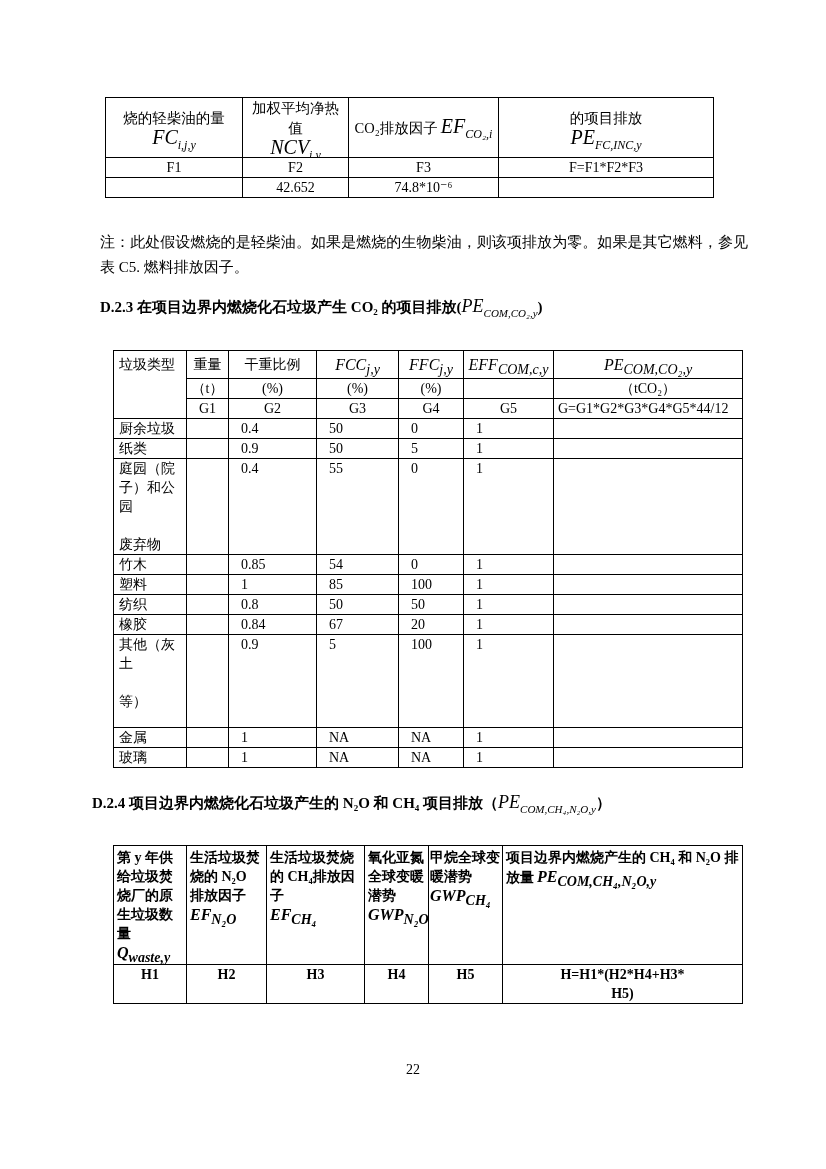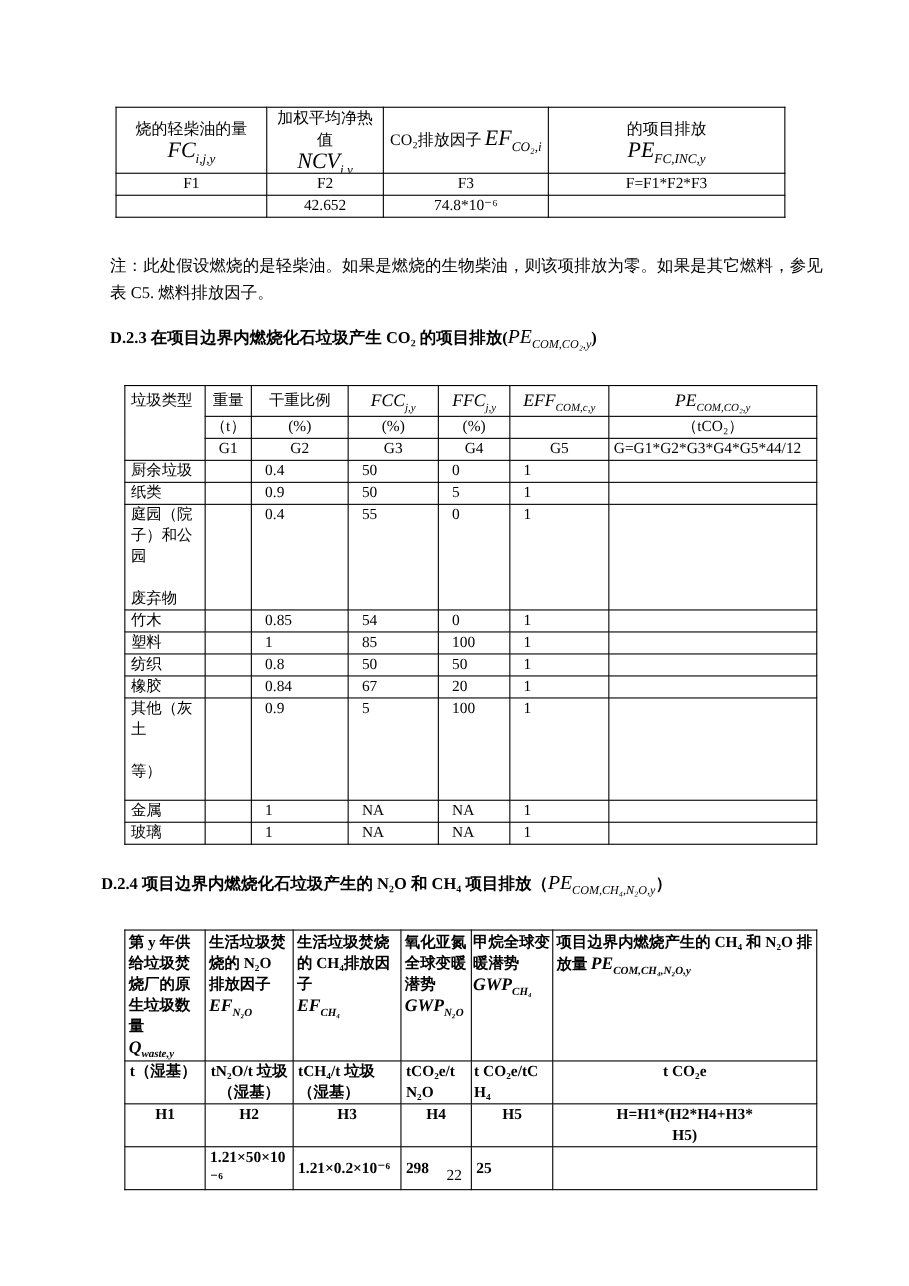--- a/index.html
+++ b/index.html
@@ -10,21 +10,21 @@
   .ctr{text-align:center;}
   .pre{white-space:pre-line;}
   .top{vertical-align:top !important;}
   .vl{text-align:left;padding-left:12px !important;}
   .lbl{text-align:left;padding-left:5px !important;padding-right:1px !important;}
   .bb2 td{border-bottom-width:2px;}
   .fm{font-style:italic;font-family:"Liberation Serif","DejaVu Serif",serif;white-space:nowrap;}
   .fm sub{font-style:italic;line-height:0;}
   .f20{font-size:20px;} .f20 sub{font-size:12px;}
   .f18{font-size:18px;} .f18 sub{font-size:11px;}
-  .f16{font-size:16px;} .f16 sub{font-size:10px;}
+  .f16{font-size:16px;} .f16 sub{font-size:14px;}
   .chead{font-size:14.5px;line-height:20px;}
   .note{font-size:15px;line-height:25px;text-align:justify;}
   .hd{font-size:15px;font-weight:bold;white-space:nowrap;}
   .hd .fm{font-weight:normal;}
   .t3 td{font-size:13px;line-height:17px;}
   .t3 .hc{vertical-align:top;text-align:left;padding:2px 3px;}
   .t3 .hc5{padding:2px 1px;}
   .ul{text-align:left;padding-left:4px !important;}
   .b{font-weight:bold;}
   .fmgap{margin-left:3px;}
@@ -246,41 +246,25 @@
       <div class="fm f16"><i>GWP</i><sub>N₂O</sub></div>
     </td>
     <td class="hc hc5">
       <span>甲烷全球变暖潜势</span>
       <div class="fm f16"><i>GWP</i><sub>CH₄</sub></div>
     </td>
     <td class="hc">
       <span>项目边界内燃烧产生的 CH₄ 和 N₂O 排放量</span><span class="fm f16 fmgap"><i>PE</i><sub>COM,CH₄,N₂O,y</sub></span>
     </td>
   </tr>
-  <tr style="height:36px">
-    <td class="top" style="text-align:left;padding-left:4px">t（湿基）</td>
-    <td class="top ctr">tN₂O/t 垃圾（湿基）</td>
-    <td class="top" style="text-align:left;padding-left:4px">tCH₄/t 垃圾（湿基）</td>
-    <td class="top" style="text-align:left;padding-left:4px">tCO₂e/t N₂O</td>
-    <td class="top" style="text-align:left;padding-left:2px">t CO₂e/tCH₄</td>
-    <td class="top ctr">t CO₂e</td>
-  </tr>
   <tr style="height:34px">
     <td class="top ctr">H1</td>
     <td class="top ctr">H2</td>
     <td class="top ctr">H3</td>
     <td class="top ctr">H4</td>
     <td class="top ctr">H5</td>
     <td class="top ctr pre">H=H1*(H2*H4+H3*
 H5)</td>
   </tr>
-  <tr style="height:21px" class="bb2">
-    <td class="ul"></td>
-    <td class="ul">1.21×50×10⁻⁶</td>
-    <td class="ul">1.21×0.2×10⁻⁶</td>
-    <td class="ul">298</td>
-    <td class="ul">25</td>
-    <td class="ul"></td>
-  </tr>
 </tbody>
   </table>
 
 <div class="abs" style="left:0;top:1062px;width:826px;text-align:center;font-size:14px;">22</div>
 
 </body></html>

